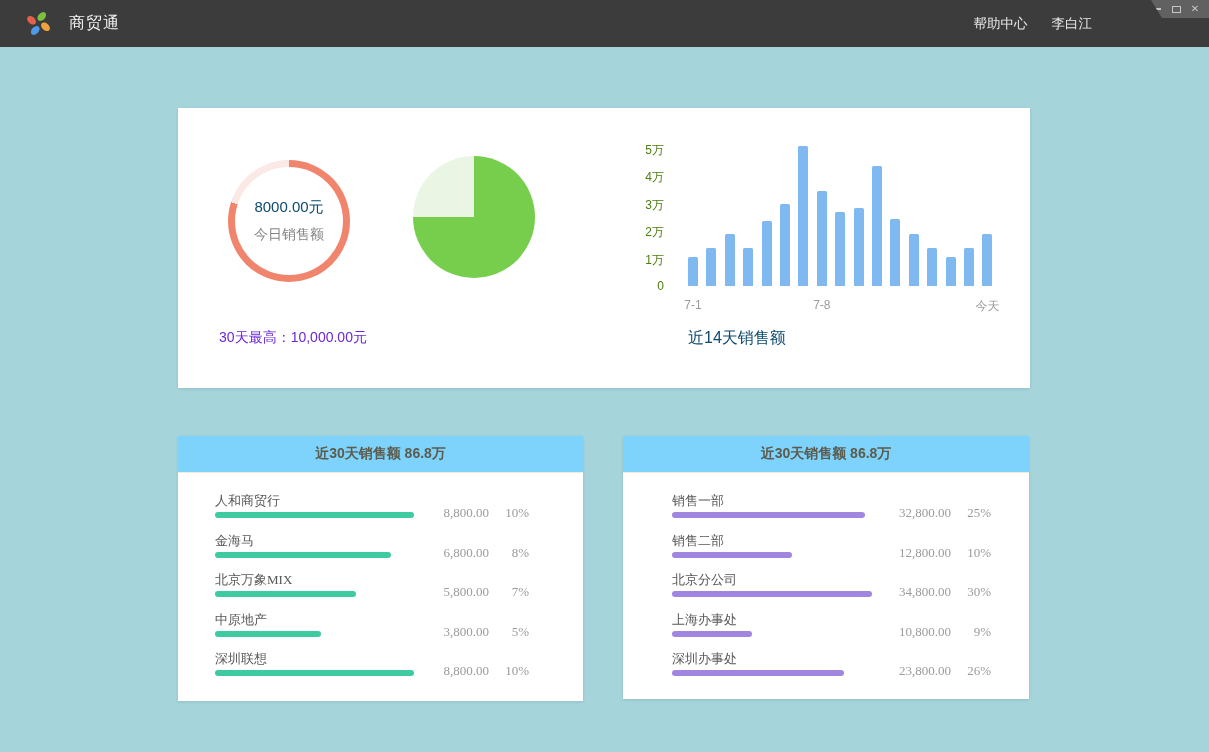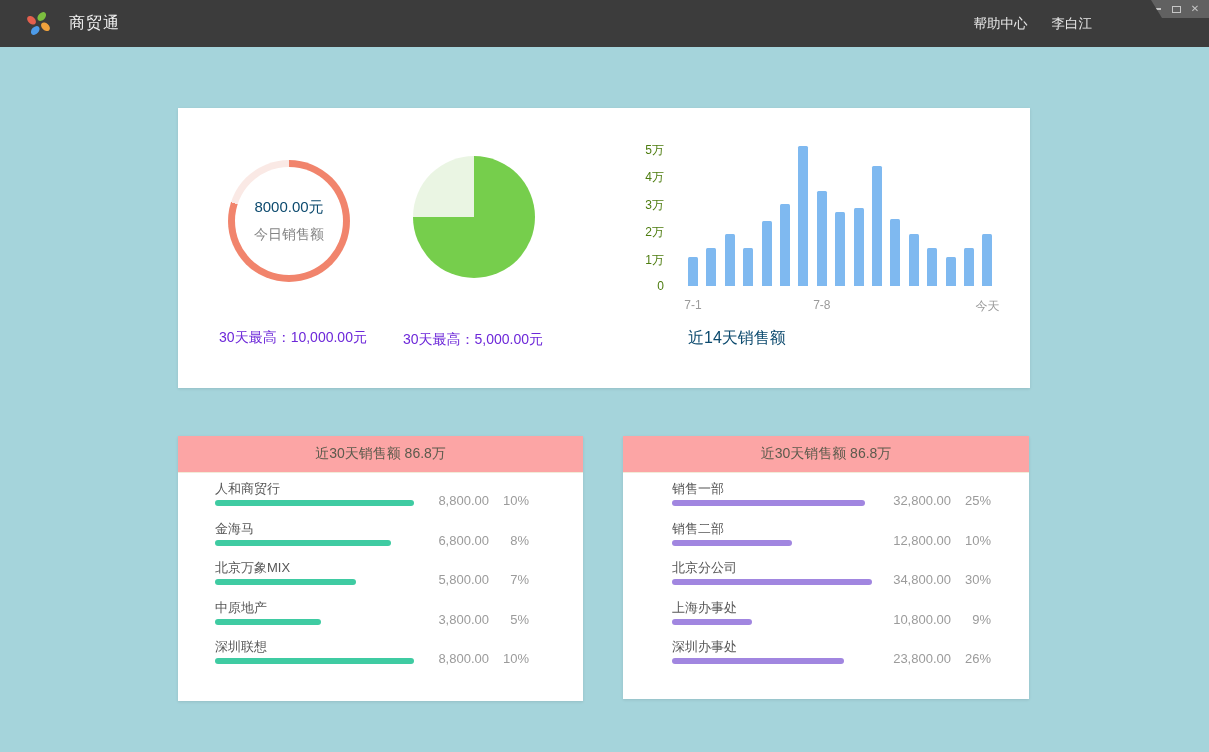--- a/index.html
+++ b/index.html
@@ -43,24 +43,24 @@
   
   .y-axis { position:absolute; left:430px; top:0; width:56px; height:200px; }
   .ytick { position:absolute; right:0; width:56px; text-align:right; font-size:12px; color:#4d7c0f; }
   .plot { position:absolute; left:510px; top:27px; width:315px; height:151px; }
   .vbar { position:absolute; bottom:0; width:10px; border-radius:1.5px 1.5px 0 0; }
   .xtick { position:absolute; top:190px; width:80px; text-align:center; font-size:12px; color:#9A9A9A; }
   .chart-caption { position:absolute; left:510px; top:220px; width:315px; 
                    font-size:16px; color:#0c4a6e; }
 
   
-  .rank-header { height:37px; background:#fca5a5; border-bottom:1px solid #F1ECD9;
+  .rank-header { height:37px; background:#7dd3fc; border-bottom:1px solid #F1ECD9;
                  display:flex; align-items:center; justify-content:center;
-                 font-size:14px; color:#5C5B4D; }
-  .rank-body { padding-top:3px; }
+                 font-size:14px; color:#5C5B4D;font-weight:bold; }
+  .rank-body { padding-top:15px;font-family:Liberation Serif, serif; }
   .rank-item { position:relative; height:39.5px; }
   .rank-name { position:absolute; left:var(--indent); top:4px; font-size:13px; color:#575757; }
   .rank-bar  { position:absolute; left:var(--indent); top:24px; height:6px; border-radius:3px; }
   .rank-val  { position:absolute; right:var(--vright); top:17px; display:flex; align-items:baseline;
                font-size:13px; color:#9B9B9B; }
   .rank-amt  { min-width:72px; text-align:right; }
   .rank-pct  { width:40px; text-align:right; }
   .panel-left  { --indent:37px; --vright:54px; }
   .panel-right { --indent:49px; --vright:38px; }
 </style>
@@ -97,21 +97,20 @@
     <div class="ring-hole">
       <div class="gauge-value">8000.00元</div>
       <div class="gauge-label">今日销售额</div>
     </div>
   </div>
   <div class="footnote footnote-1">30天最高：10,000.00元</div>
 
   <div class="gauge gauge-2">
     <div class="ring" style="background: conic-gradient(rgb(118, 206, 76) 0deg, rgb(118, 206, 76) 75%, rgb(234, 245, 227) 75%, rgb(234, 245, 227) 100%);"></div>
   </div>
-  <div class="footnote footnote-2">30天最高：5,000.00元</div>
 
   <div class="y-axis">
       <div class="ytick" style="top: 33.5px;">5万</div>
       <div class="ytick" style="top: 61px;">4万</div>
       <div class="ytick" style="top: 88.5px;">3万</div>
       <div class="ytick" style="top: 116px;">2万</div>
       <div class="ytick" style="top: 143.5px;">1万</div>
       <div class="ytick" style="top: 171px;">0</div>
     </div>
   <div class="plot">

